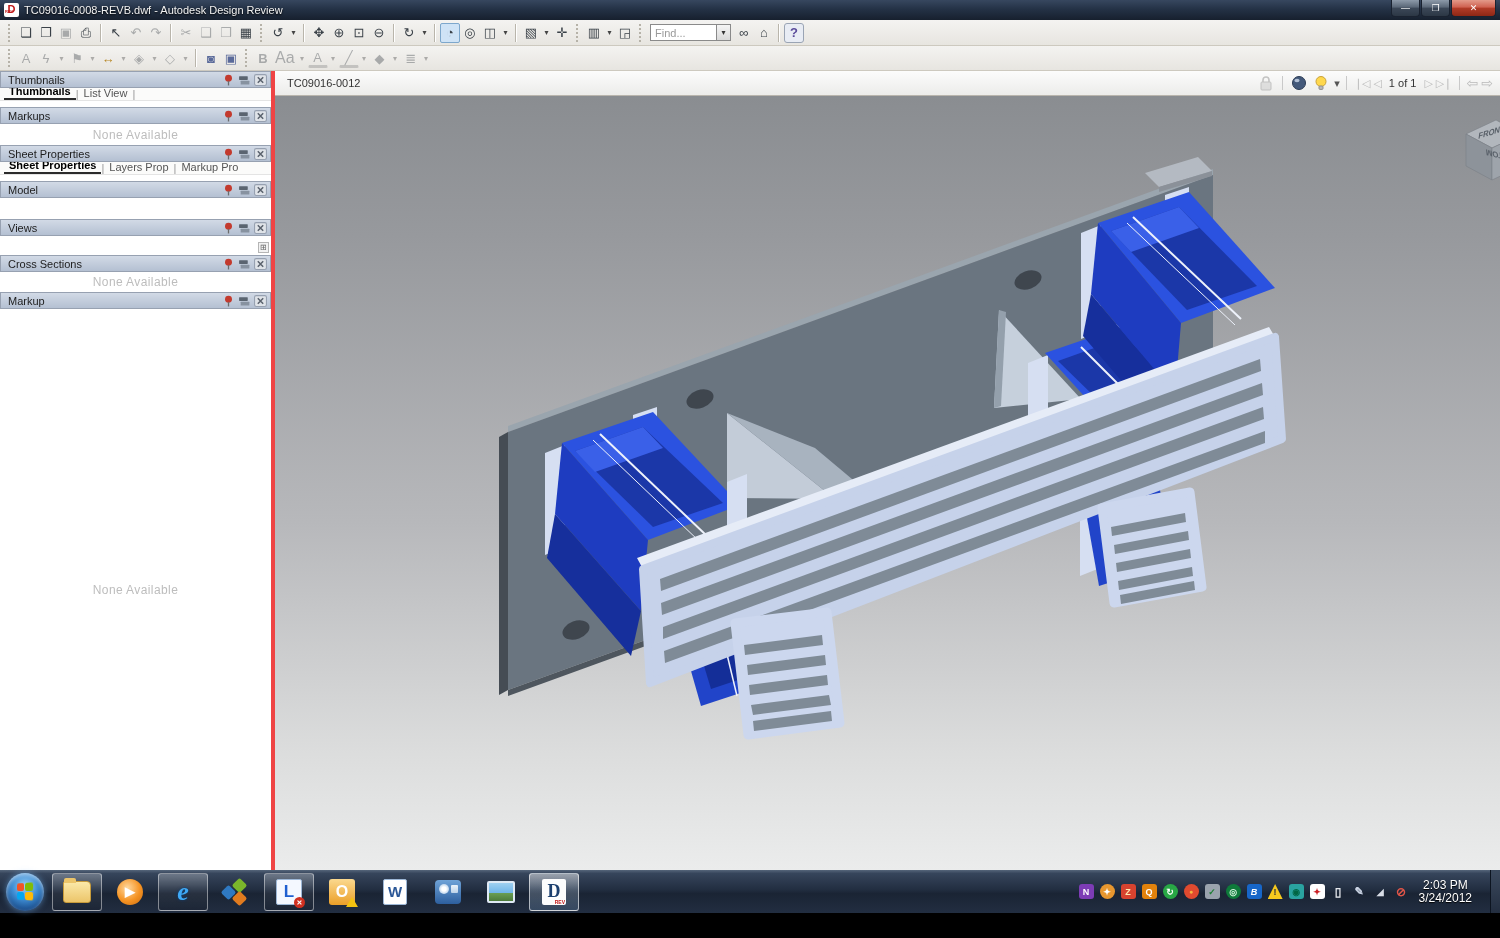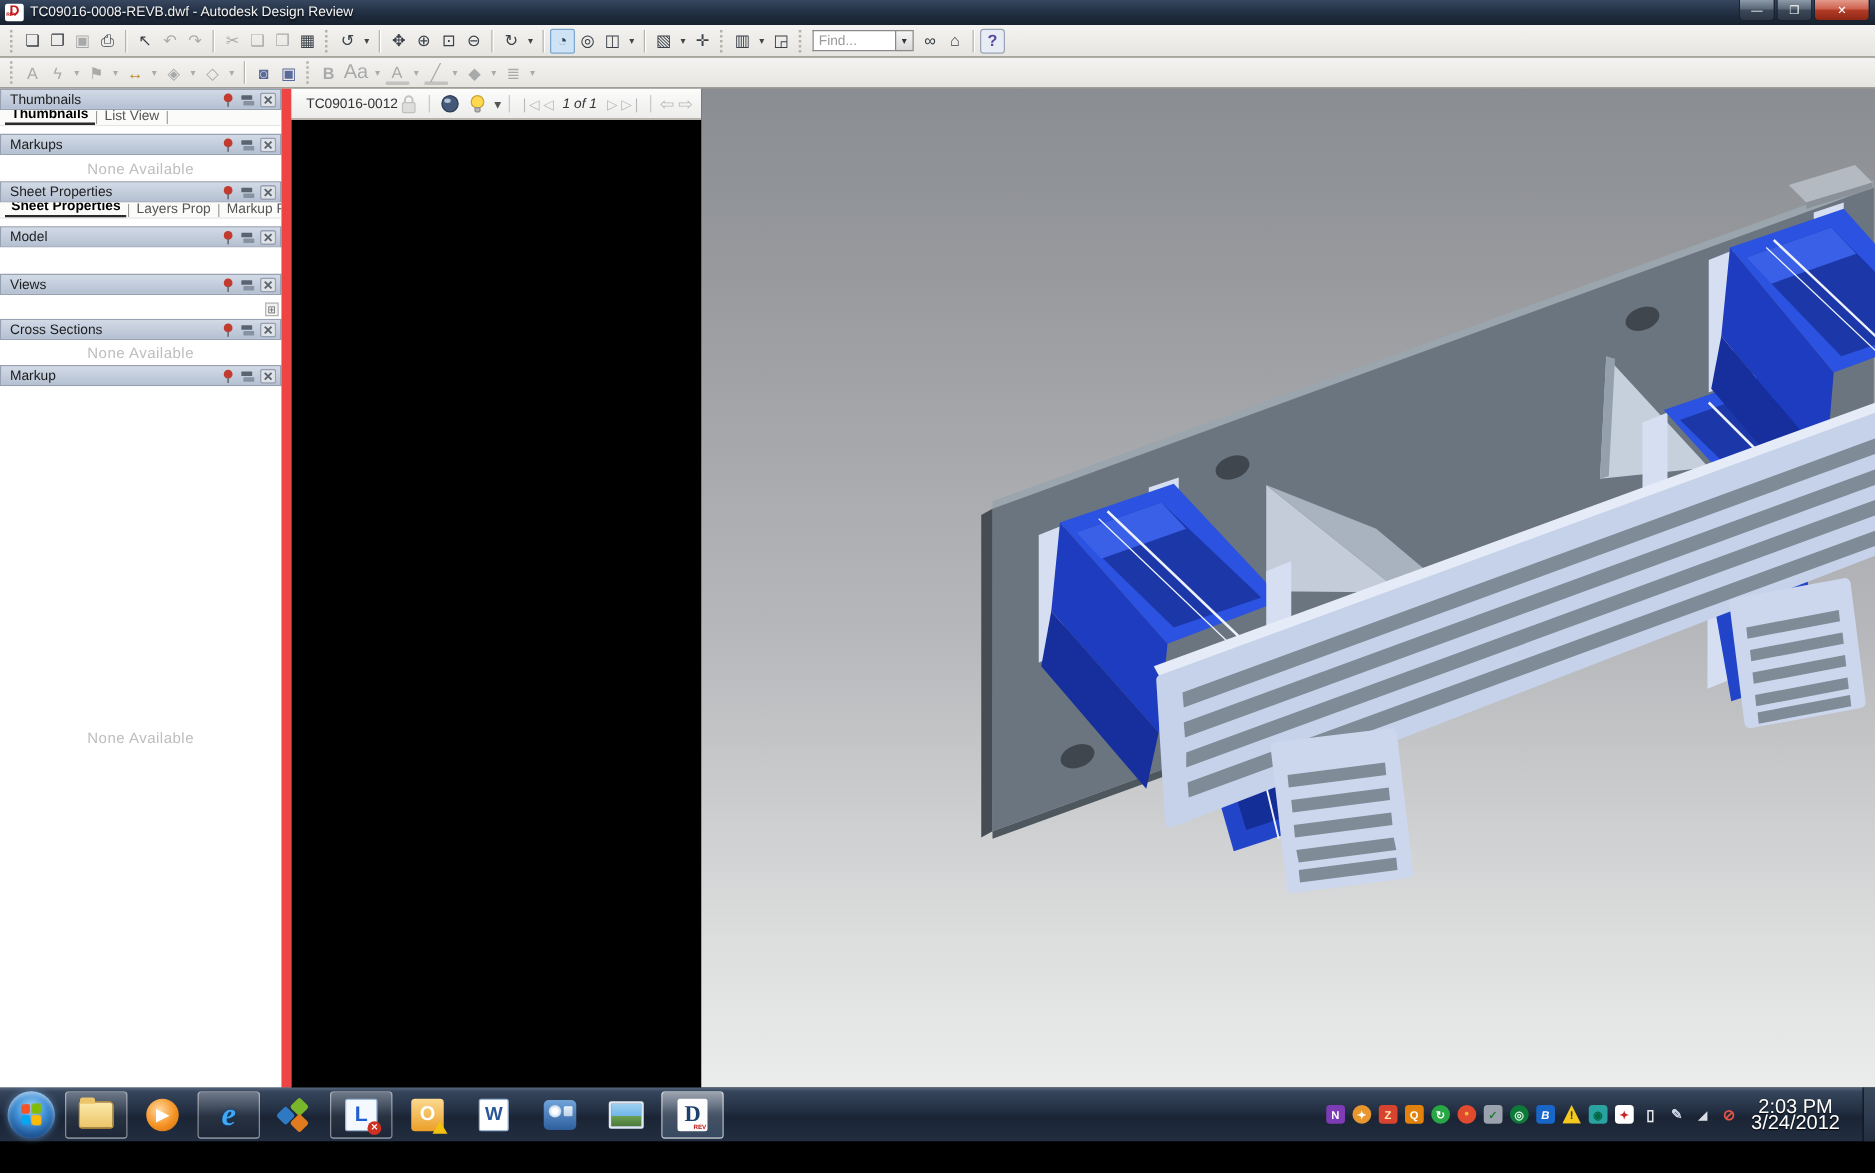--- a/index.html
+++ b/index.html
@@ -41,45 +41,45 @@
   .findbox { display:flex; align-items:center; margin:0 3px; }
   .findbox .fld { width:66px; height:17px; background:#fff; border:1px solid #8a8a8a; border-right:none;
     color:#9a9a9a; padding:1px 4px; line-height:14px; }
   .findbox .dd { width:15px; height:17px; background:linear-gradient(#f5f5f5,#d9d9d9); border:1px solid #8a8a8a;
     font-size:8px; text-align:center; line-height:15px; color:#333; }
 
   
   .main { height:799px; display:flex; }
 
   
-  .sidebar { width:233px; background:#fff; border-right:8px solid #ef4444; display:flex; flex-direction:column; }
+  .sidebar { width:275px; background:#fff; border-right:4px solid #ef4444; display:flex; flex-direction:column; }
   .phead { height:17px; background:linear-gradient(180deg,#d2dae6,#b4c0d2); border:1px solid #97a1b1;
     display:flex; align-items:center; padding:0 3px 0 7px; color:#1d1d1d; }
   .phead .ptitle { flex:1; }
   .hic { width:13px; height:12px; margin-left:3px; flex:none; }
   .ptabs { height:13px; display:flex; align-items:flex-end; padding-left:4px; overflow:hidden; white-space:nowrap;
     border-bottom:1px solid #e4e4e4; background:#fbfbfa; }
   .ptab { padding:0 5px 1px 5px; color:#555; }
   .ptab.on { font-weight:bold; color:#000; border-bottom:2px solid #2b2b2b; }
   .ptabsep { color:#999; }
   .pbody { background:#fff; color:#bdbdbd; font-size:12px; letter-spacing:.4px; text-align:center; }
   .pbody.center { display:flex; align-items:center; justify-content:center; }
   .views-body { position:relative; }
   .views-exp { position:absolute; right:2px; bottom:2px; width:11px; height:11px; border:1px solid #b5b5b5;
     background:#f2f2f2; font-size:8px; line-height:10px; text-align:center; color:#666; }
 
   
-  .canvas-col { flex:1; display:flex; flex-direction:row; }
+  .canvas-col { flex:1; display:flex; flex-direction:column; }
   .canvas-header { height:25px; background:linear-gradient(#fcfcfc,#ececea); border-bottom:1px solid #b9b5ad;
     display:flex; align-items:center; padding:0 8px 0 12px; }
   .sheet-tab { color:#333; }
   .ch-right { margin-left:auto; display:flex; align-items:center; gap:4px; color:#a9a9a9; }
   .ch-ic { width:18px; height:18px; display:inline-flex; align-items:center; justify-content:center; font-size:12px; }
   .ch-sep { width:1px; height:14px; background:#c9c9c9; margin:0 3px; }
-  .pageind { color:#333; margin:0 4px;font-style:italic; }
+  .pageind { color:#333; margin:0 4px; }
   .navg { font-size:11px; color:#b9b9b9; letter-spacing:-1px; }
 
   .canvas { position:relative; flex:1;
     background:linear-gradient(180deg,#8a8d91 0%, #97999d 18%, #b7b8bb 55%, #dcdddd 85%, #ebecec 100%); }
   .model-svg { position:absolute; left:0; top:0; }
   .viewcube-svg { position:absolute; left:1183px; top:12px; }
 
   
   .taskbar { height:43px; background:linear-gradient(180deg,#55657a 0%,#36455b 8%,#222e41 45%,#1a2434 55%,#222e41 100%);
     display:flex; align-items:center; padding:0 0 0 6px; position:relative; }
@@ -124,21 +124,21 @@
   .photo { width:28px; height:22px; border:2px solid #dfe9f4; border-radius:2px;
     background:linear-gradient(180deg,#9fd0f0 0%,#6fb5e8 55%,#6a9e52 56%,#4c7a3a 100%); }
   .drev { width:24px; height:26px; background:#fdfdfd; border-radius:2px; position:relative;
     color:#1c3f6e; font-size:18px; font-weight:bold; display:flex; align-items:center; justify-content:center;
     font-family:"Liberation Serif",serif; }
   .drev small { position:absolute; right:1px; bottom:0; font-size:5px; color:#c01818; font-family:"Liberation Sans",sans-serif; }
 
   .tray { margin-left:auto; display:flex; align-items:center; gap:6px; padding-right:8px; }
   .tray-ic { width:15px; height:15px; display:inline-flex; align-items:center; justify-content:center;
     font-size:9px; font-weight:bold; color:#eee; flex:none; }
-  .clock { color:#fff; text-align:center; line-height:13px; font-size:16px; padding:0 10px 0 4px;
+  .clock { color:#fff; text-align:center; line-height:13px; font-size:12px; padding:0 10px 0 4px;
     text-shadow:0 1px 1px #000; }
   .showdesk { width:10px; height:43px; border-left:1px solid #0c1420; background:linear-gradient(180deg,#3c4a5e,#232e40); }
 
   svg text { font-family:"Liberation Sans",sans-serif; }
 </style>
 </head>
 <body>
 
 <svg width="0" height="0" style="position:absolute">
   <defs>

